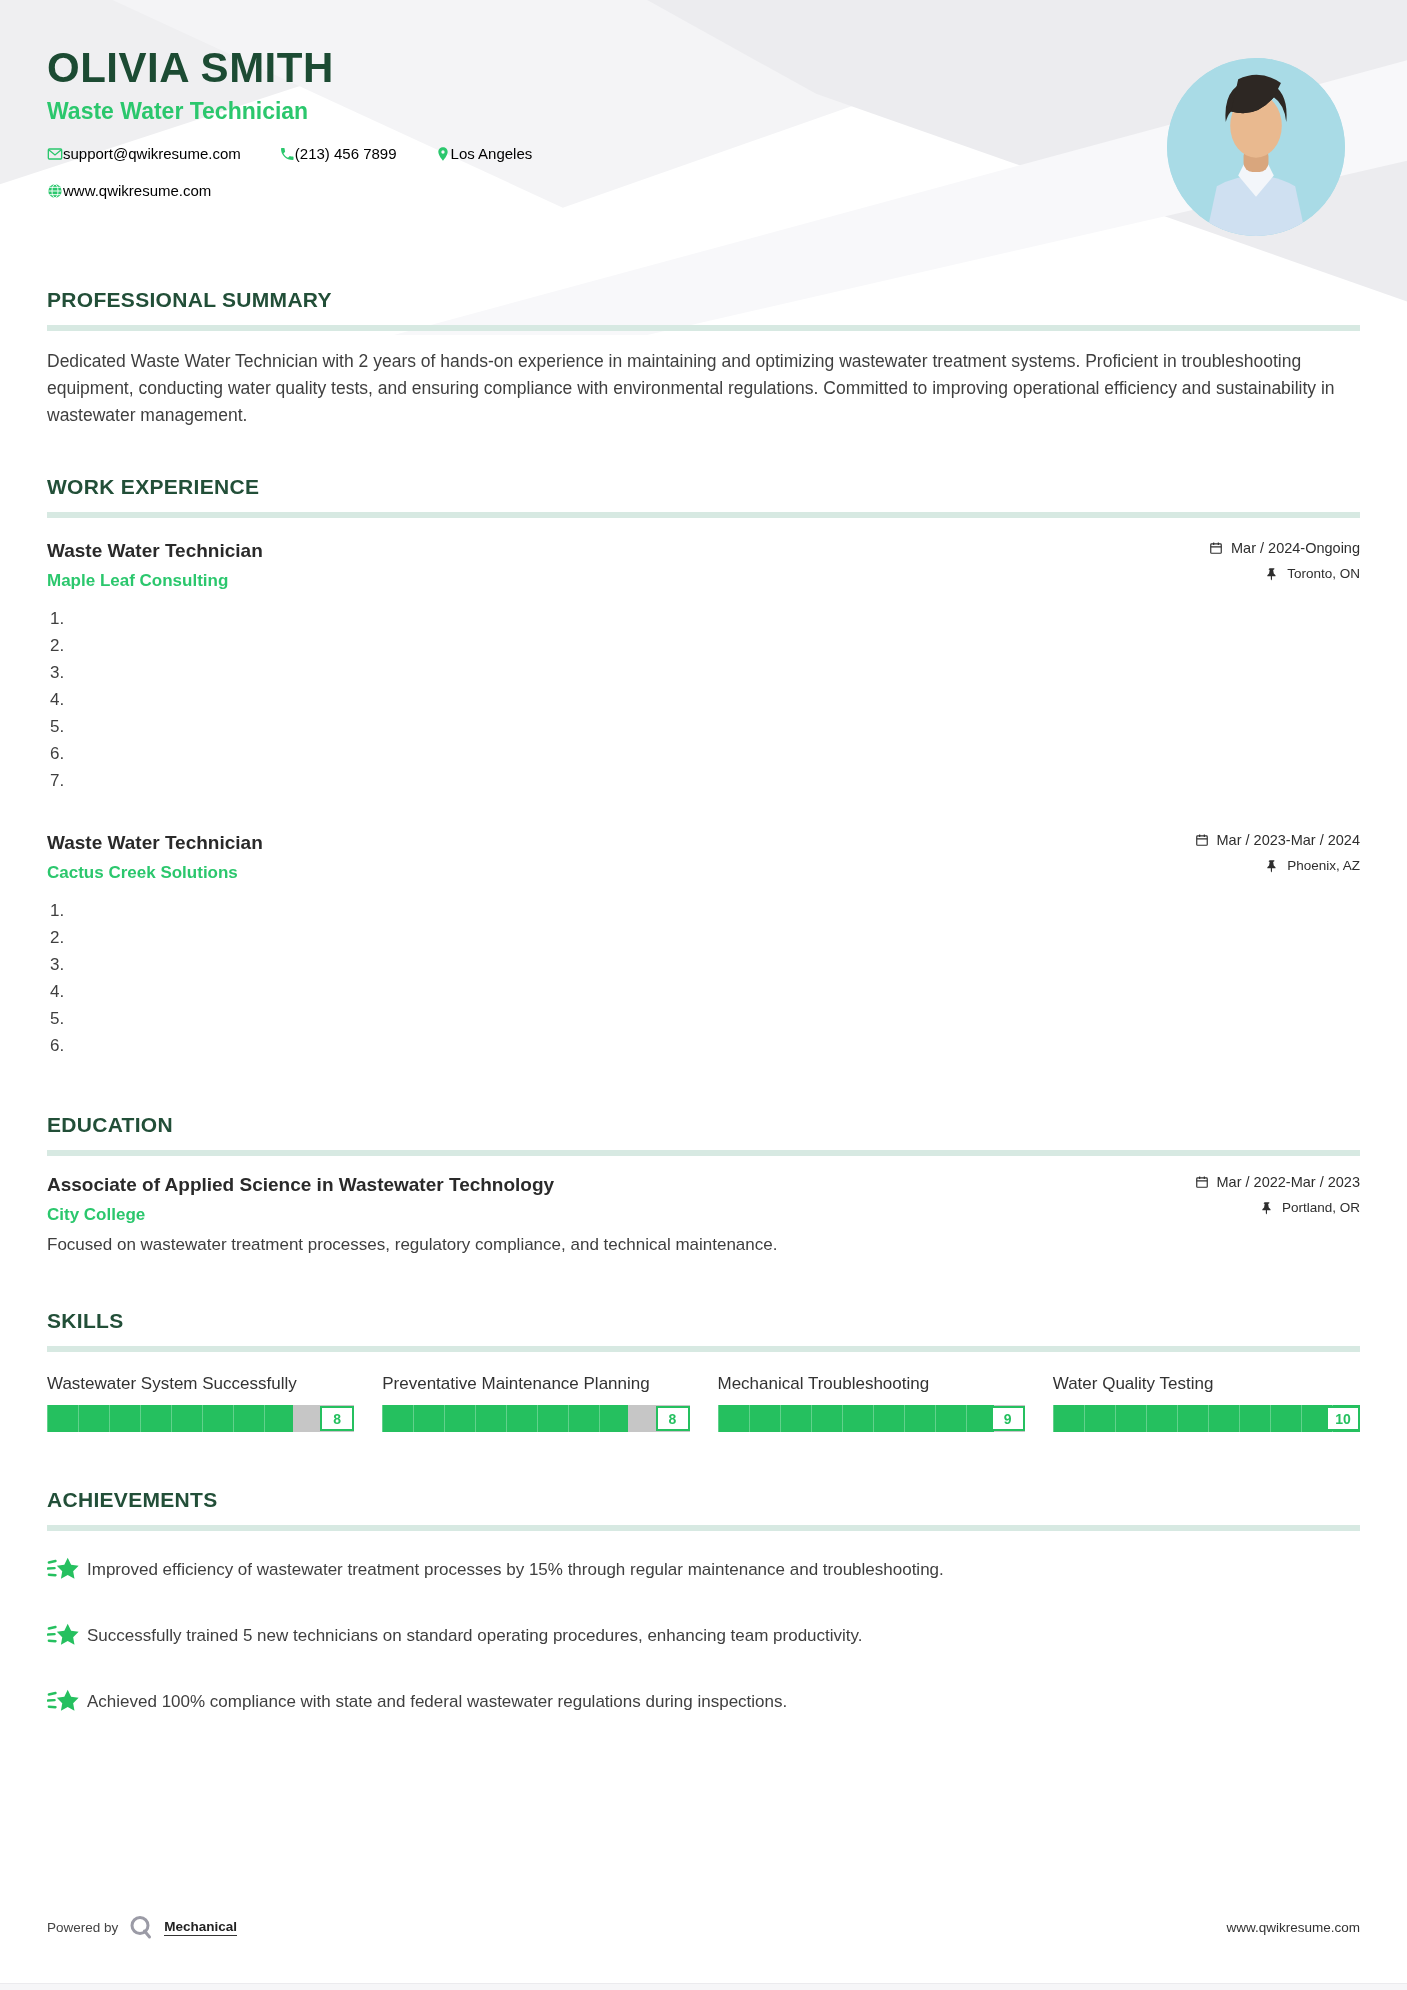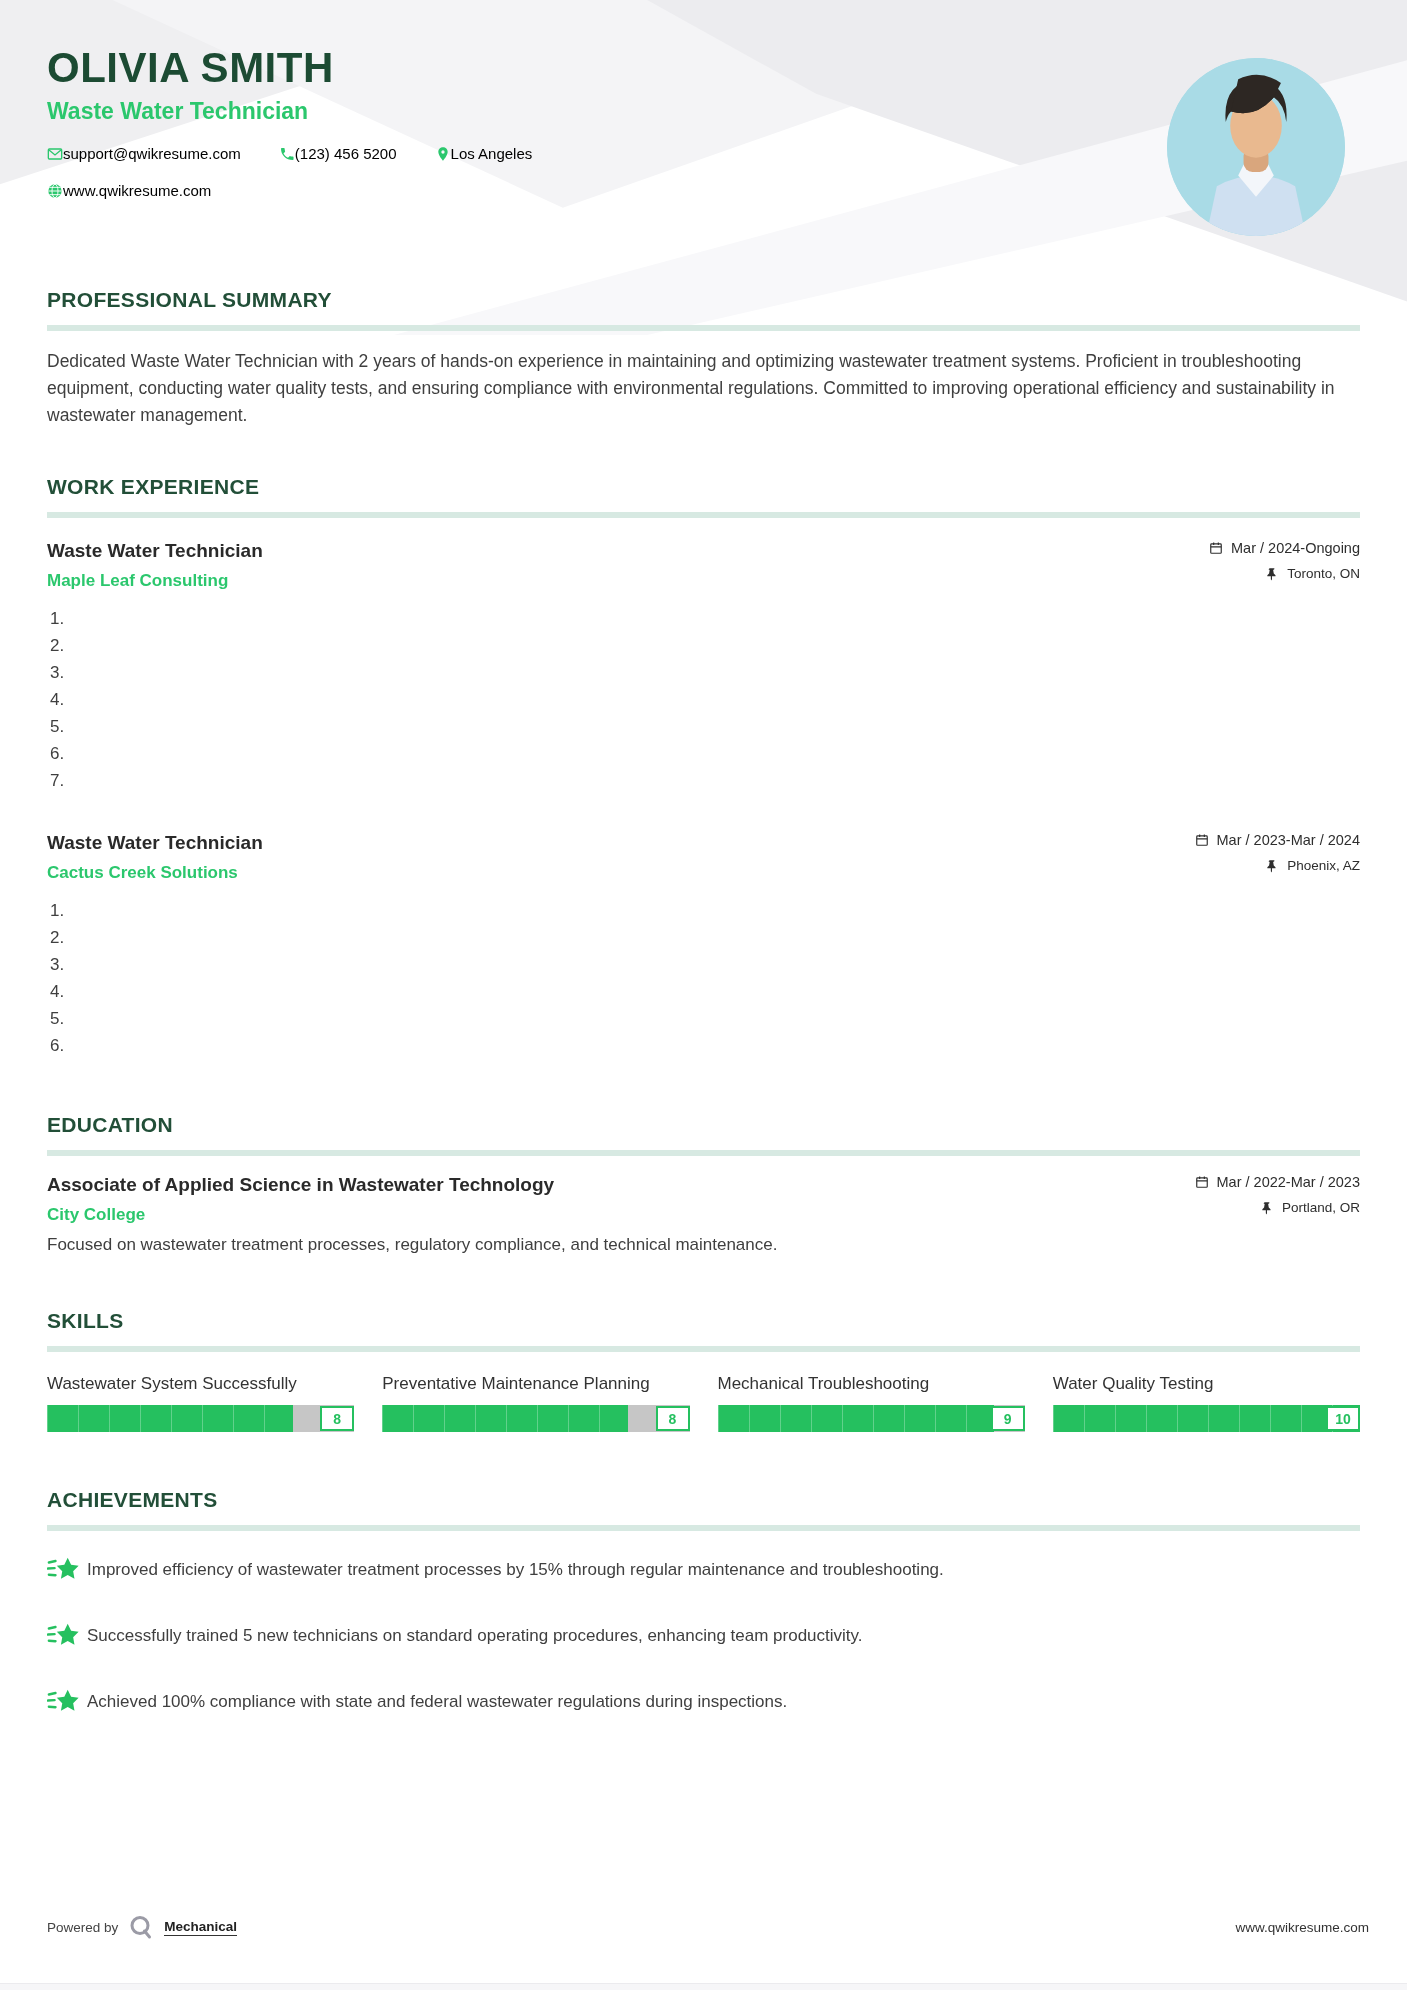--- a/index.html
+++ b/index.html
@@ -65,21 +65,21 @@
     border:2px solid #25c05f; color:#25c05f; font-size:14px; font-weight:700;
     display:flex; align-items:center; justify-content:center; }
 
   .achievements { margin-top:56px; }
   .ach-list { margin-top:24px; }
   .ach-row { display:flex; align-items:center; gap:8px; }
   .ach-row + .ach-row { margin-top:36px; }
   .ach-icon { width:32px; height:30px; flex:0 0 auto; display:inline-flex; }
   .ach-text { font-size:17px; color:#3f3f3f; }
 
-  footer { position:absolute; left:47px; right:38px; bottom:50px; display:flex;
+  footer { position:absolute; left:47px; right:47px; bottom:50px; display:flex;
     justify-content:space-between; align-items:center; z-index:1; }
   .powered { display:flex; align-items:center; gap:10px; font-size:13.5px; color:#444; }
   .qlogo { width:26px; height:26px; display:inline-flex; }
   .brand { color:#222; font-weight:600; border-bottom:1.5px solid #333; padding-bottom:1px; }
   .footer-site { font-size:13.5px; color:#333; }
   .bottom-strip { position:absolute; left:0; right:0; bottom:0; height:7px; background:#f6f6f8; border-top:1px solid #ebebee; }
 </style>
 </head>
 <body>
 
@@ -105,21 +105,21 @@
               </svg>
           </span>
           <span>support@qwikresume.com</span>
         </span>
         <span class="contact-item">
           <span class="cicon">
             <svg viewBox="0 0 24 24" fill="#2bc76d">
                 <path d="M6.6 10.8c1.5 3 3.9 5.4 6.9 6.9l2.3-2.3c.3-.3.7-.4 1.1-.2 1.2.4 2.5.6 3.9.6.6 0 1 .4 1 1V20c0 .6-.4 1-1 1C10.6 21 3 13.4 3 4c0-.6.4-1 1-1h3.5c.6 0 1 .4 1 1 0 1.4.2 2.7.6 3.9.1.4 0 .8-.2 1.1l-2.3 2.3z"></path>
               </svg>
           </span>
-          <span>(123) 456 5200</span>
+          <span>(213) 456 7899</span>
         </span>
         <span class="contact-item">
           <span class="cicon">
             <svg viewBox="0 0 24 24" fill="#2bc76d">
                 <path d="M12 2C8.1 2 5 5.1 5 9c0 5.2 7 13 7 13s7-7.8 7-13c0-3.9-3.1-7-7-7zm0 9.5A2.5 2.5 0 1 1 12 6.5a2.5 2.5 0 0 1 0 5z"></path>
               </svg>
           </span>
           <span>Los Angeles</span>
         </span>
       </div>

